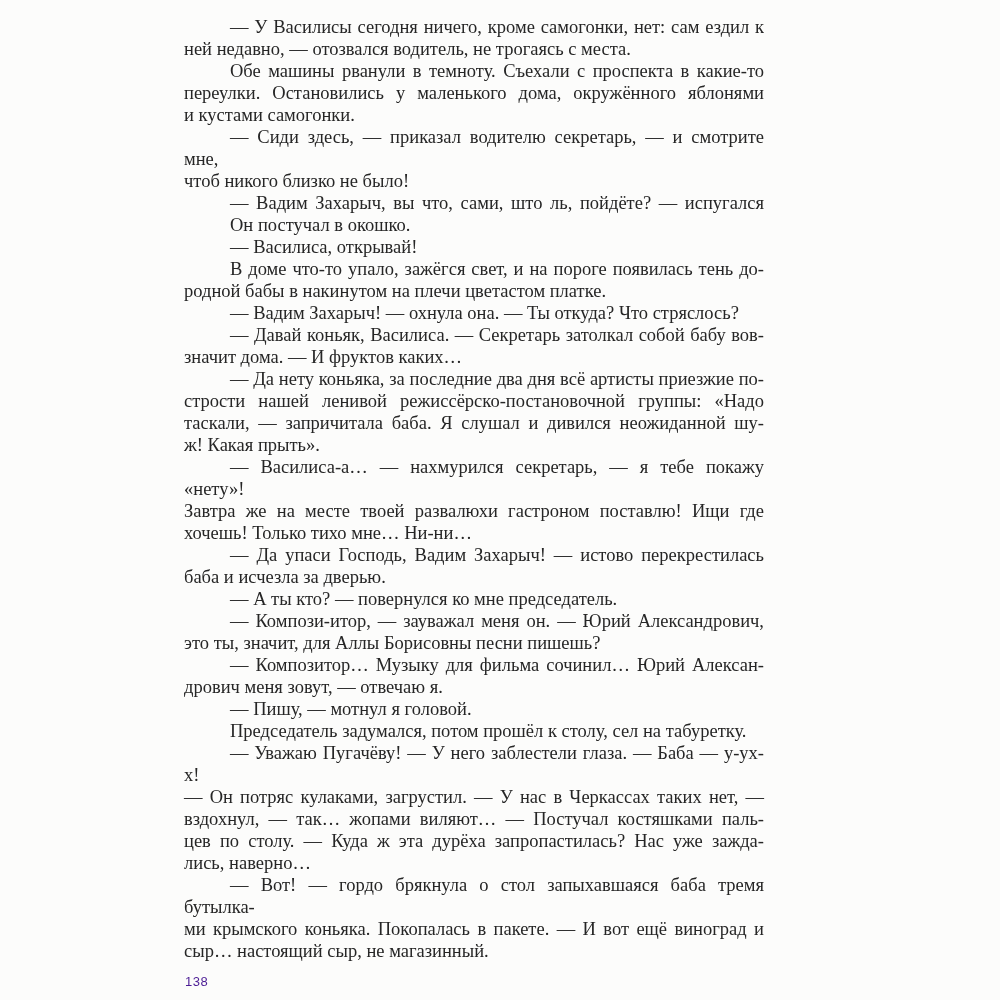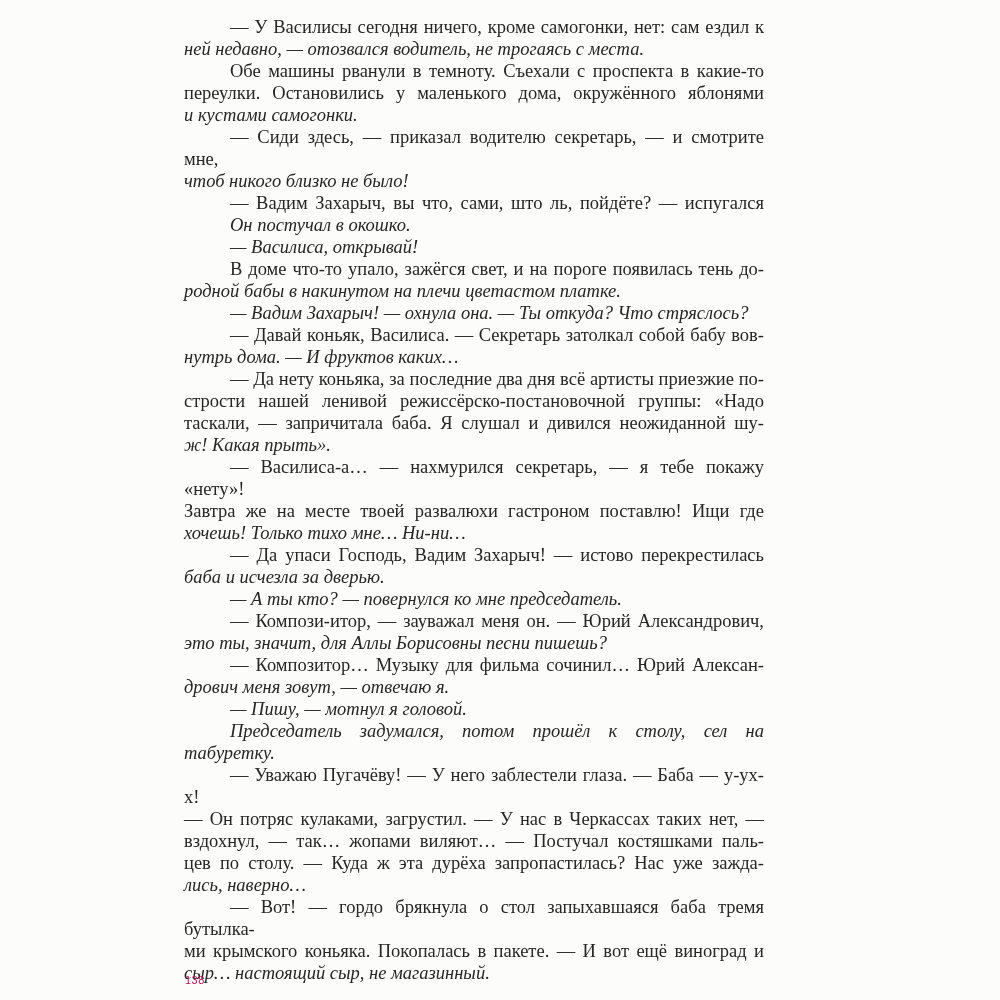--- a/index.html
+++ b/index.html
@@ -35,30 +35,29 @@
   }
   .line {
     text-align: justify;
     text-align-last: justify;
   }
   .line.first {
     text-indent: 46px;
   }
   .line.last {
     text-align-last: left;
-    font-style: italic;
   }
   .page-number {
     position: absolute;
     left: 185px;
     top: 974px;
     font-family: "Liberation Sans", sans-serif;
-    font-size: 11px;
+    font-size: 13px;
     letter-spacing: 0.5px;
-    color: #be185d;
+    color: #4c1d95;
   }
 </style>
 </head>
 <body>
 
 <div class="book-page">
   <div class="text-block" id="text-block">
       <div class="paragraph">
         <div class="line first">— У Василисы сегодня ничего, кроме самогонки, нет: сам ездил к</div>
         <div class="line last">ней недавно, — отозвался водитель, не трогаясь с места.</div>
@@ -83,21 +82,21 @@
       </div>
       <div class="paragraph">
         <div class="line first">В доме что-то упало, зажёгся свет, и на пороге появилась тень до-</div>
         <div class="line last">родной бабы в накинутом на плечи цветастом платке.</div>
       </div>
       <div class="paragraph">
         <div class="line first last">— Вадим Захарыч! — охнула она. — Ты откуда? Что стряслось?</div>
       </div>
       <div class="paragraph">
         <div class="line first">— Давай коньяк, Василиса. — Секретарь затолкал собой бабу вов-</div>
-        <div class="line last">нутрь дома. — И фруктов каких…</div>
+        <div class="line last">значит дома. — И фруктов каких…</div>
       </div>
       <div class="paragraph">
         <div class="line first">— Да нету коньяка, за последние два дня всё артисты приезжие по-</div>
         <div class="line">строcти нашей ленивой режиссёрско-постановочной группы: «Надо</div>
         <div class="line">таскали, — запричитала баба. Я слушал и дивился неожиданной шу-</div>
         <div class="line last">ж! Какая прыть».</div>
       </div>
       <div class="paragraph">
         <div class="line first">— Василиса-а… — нахмурился секретарь, — я тебе покажу «нету»!</div>
         <div class="line">Завтра же на месте твоей развалюхи гастроном поставлю! Ищи где</div>

